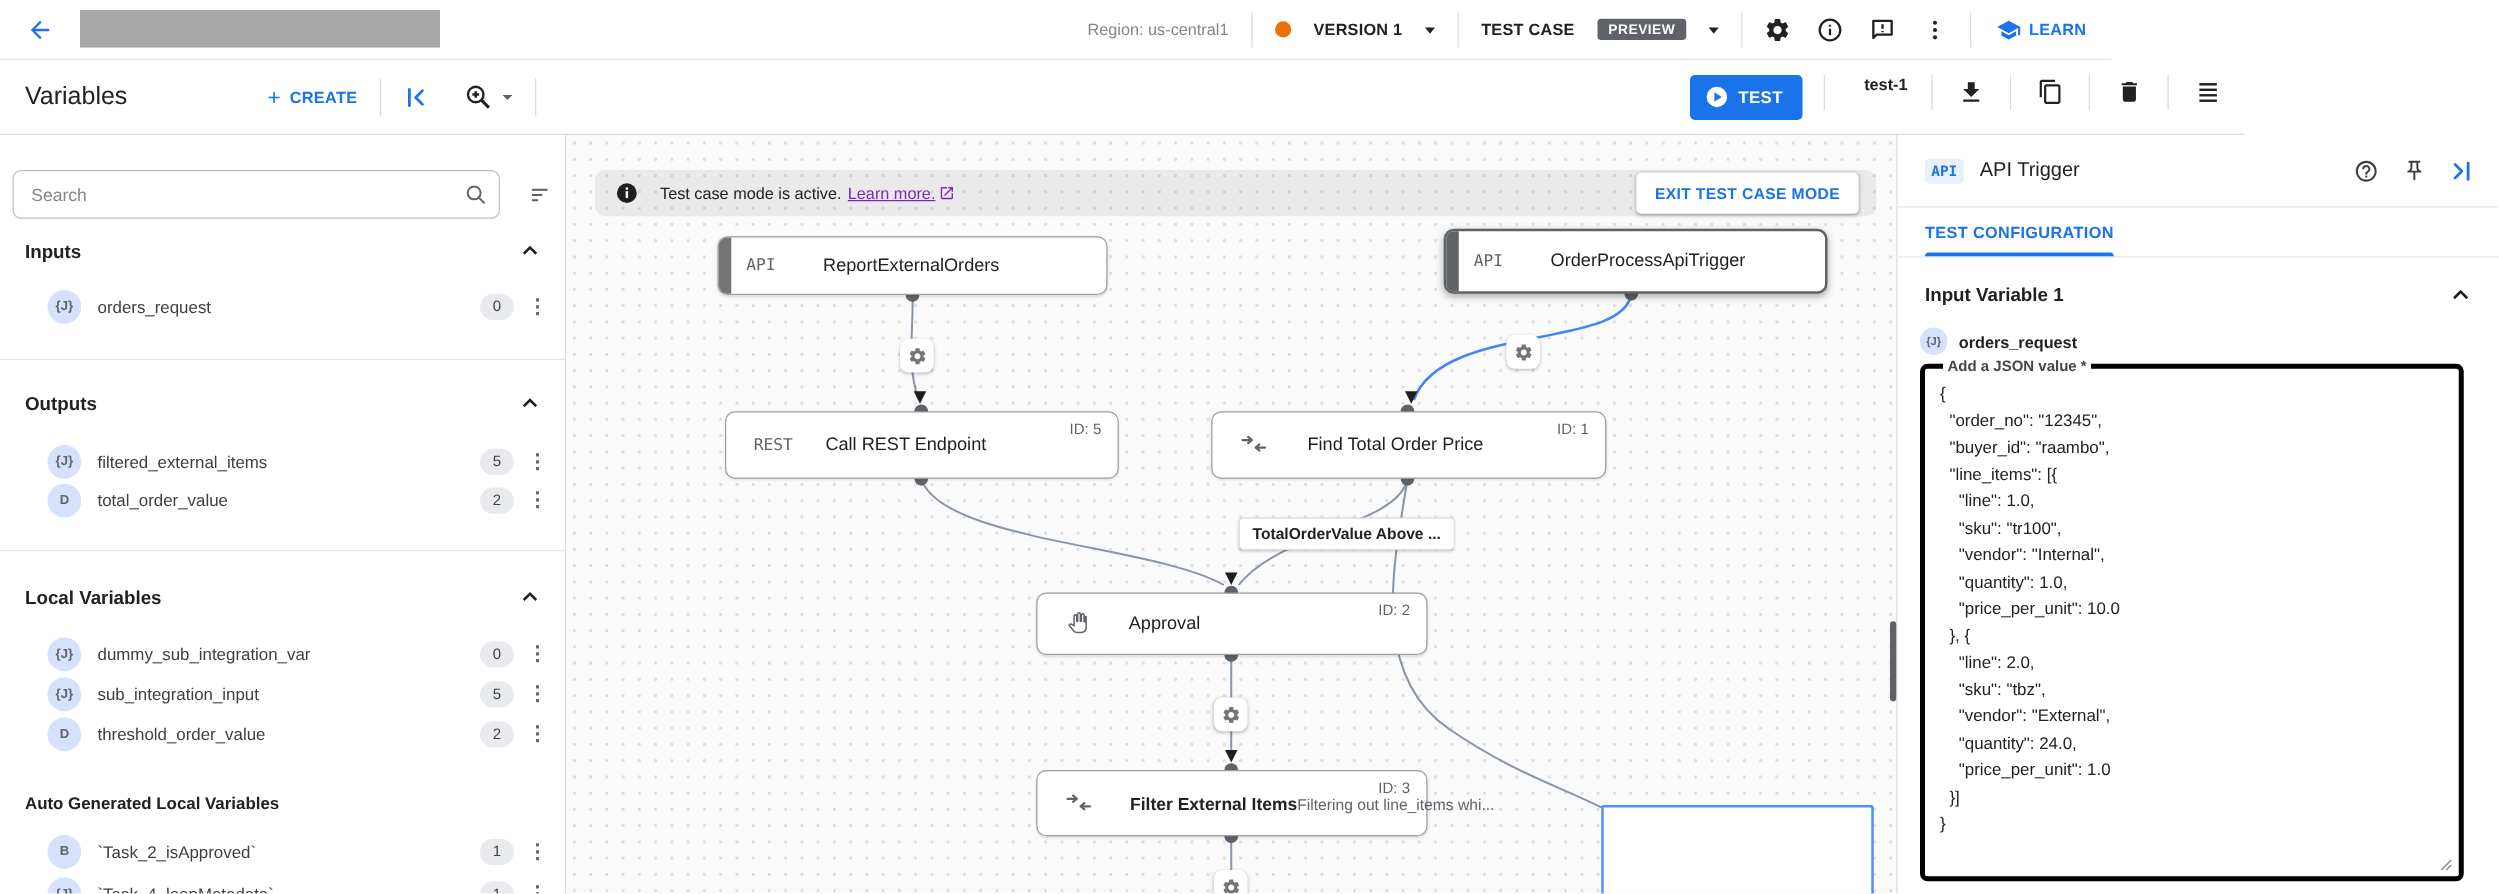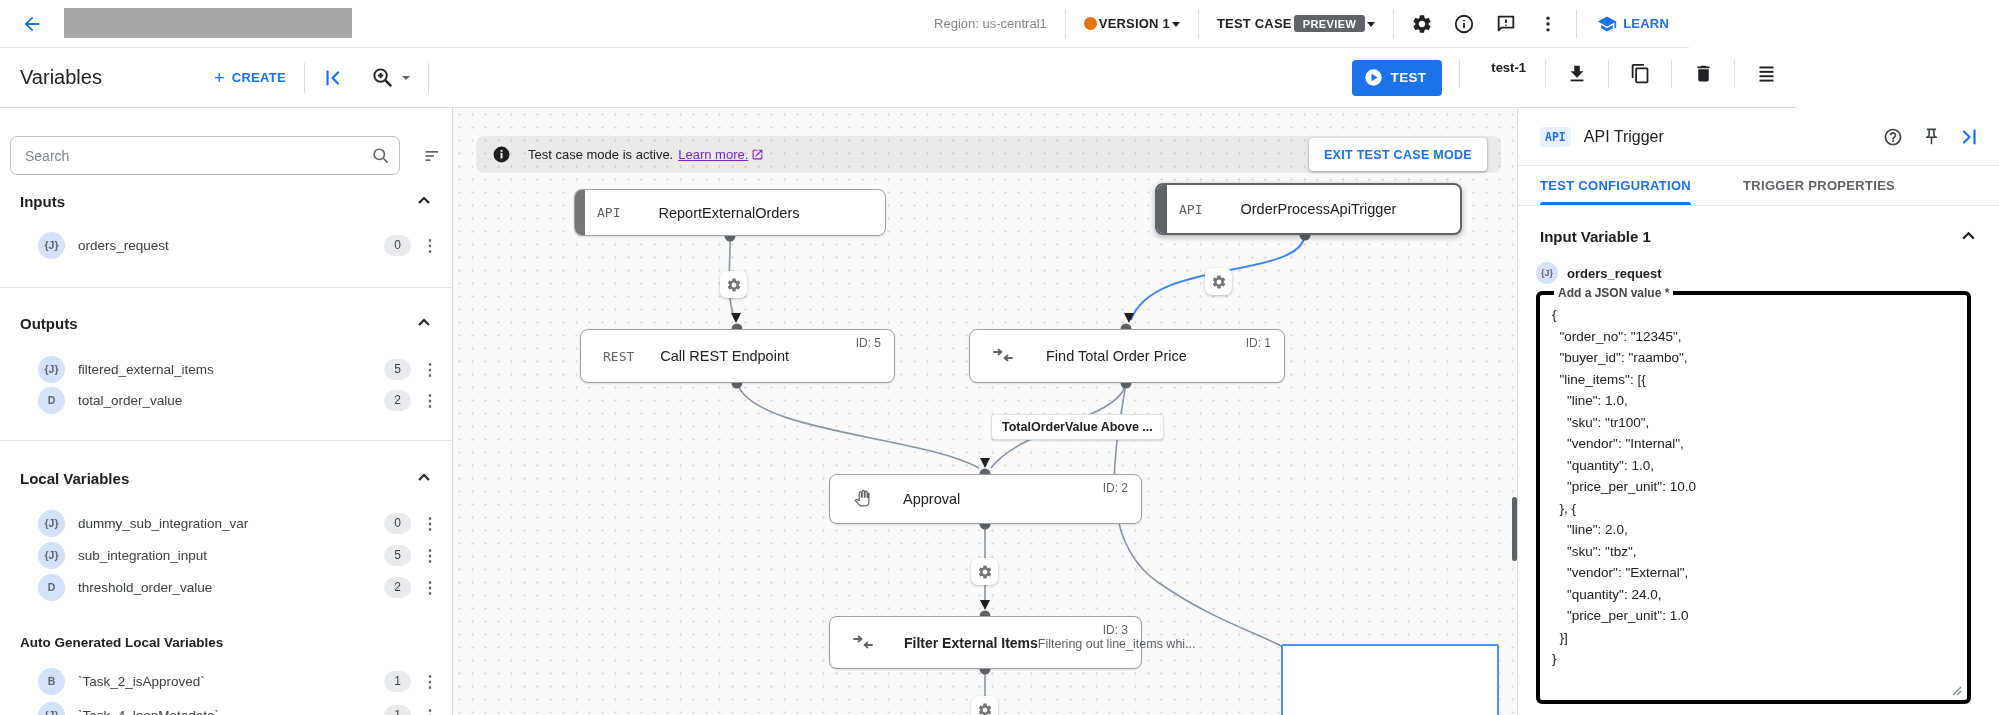--- a/index.html
+++ b/index.html
@@ -8,21 +8,21 @@
   .stage { position:relative; width:1999px; height:715px; overflow:hidden; background:#fff; }
 
   
   .topbar { position:absolute; left:0; top:0; width:1689px; height:48px; background:#fff;
             border-bottom:1px solid #e4e6e8; display:flex; align-items:center; }
   .back-arrow { margin-left:18px; width:28px; height:28px; display:flex; align-items:center; justify-content:center; cursor:pointer; }
   .redacted { position:absolute; left:64px; top:8px; width:288px; height:30px; background:#a8a8a8; }
   .topbar-right { margin-left:auto; margin-right:14px; display:flex; align-items:center; gap:14px; height:100%; }
   .tb-divider { width:1px; height:28px; background:#dadce0; }
   .region-text { color:#80868b; font-size:13px; padding:0 4px; }
-  .version-group, .testcase-group { display:flex; align-items:center; gap:2px; cursor:pointer; padding:0 4px; }
+  .version-group, .testcase-group { display:flex; align-items:center; gap:18px; cursor:pointer; padding:0 4px; }
   .status-dot { width:13px; height:13px; border-radius:50%; background:#e8710a; }
   .version-label, .testcase-label { font-size:13px; font-weight:700; letter-spacing:.2px; color:#202124; }
   .caret { width:0; height:0; border-left:4.5px solid transparent; border-right:4.5px solid transparent; border-top:5px solid #202124; margin-top:1px; }
   .preview-badge { background:#5f6368; color:#fff; font-size:11px; font-weight:700; letter-spacing:.4px;
                    border-radius:3px; padding:3px 9px 2px; }
   .icon-btn { width:28px; height:28px; display:flex; align-items:center; justify-content:center; cursor:pointer; }
   .learn-group { display:flex; align-items:center; gap:6px; cursor:pointer; padding:0 6px; }
   .learn-label { color:#1a73e8; font-size:13px; font-weight:700; letter-spacing:.2px; }
 
   
@@ -512,21 +512,20 @@
           <svg width="20" height="20" viewBox="0 0 20 20" fill="none" stroke="#1a73e8" stroke-width="2.2" stroke-linecap="round">
               <path d="M5 4.5L10.5 10 5 15.5" stroke-linejoin="round"></path>
               <line x1="15.5" y1="3.5" x2="15.5" y2="16.5"></line>
             </svg>
         </div>
       </div>
     </div>
 
     <div class="panel-tabs">
       <div class="panel-tab active">TEST CONFIGURATION</div>
-      <div class="panel-tab inactive">TRIGGER PROPERTIES</div>
     </div>
 
     <div class="panel-section-row">
       <span class="panel-section-title">Input Variable 1</span>
       <svg style="margin-left:auto;" width="17" height="17" viewBox="0 0 16 16" fill="none" stroke="#202124" stroke-width="2">
           <path d="M3 10l5-5 5 5"></path>
         </svg>
     </div>
 
     <div class="panel-var-row">

